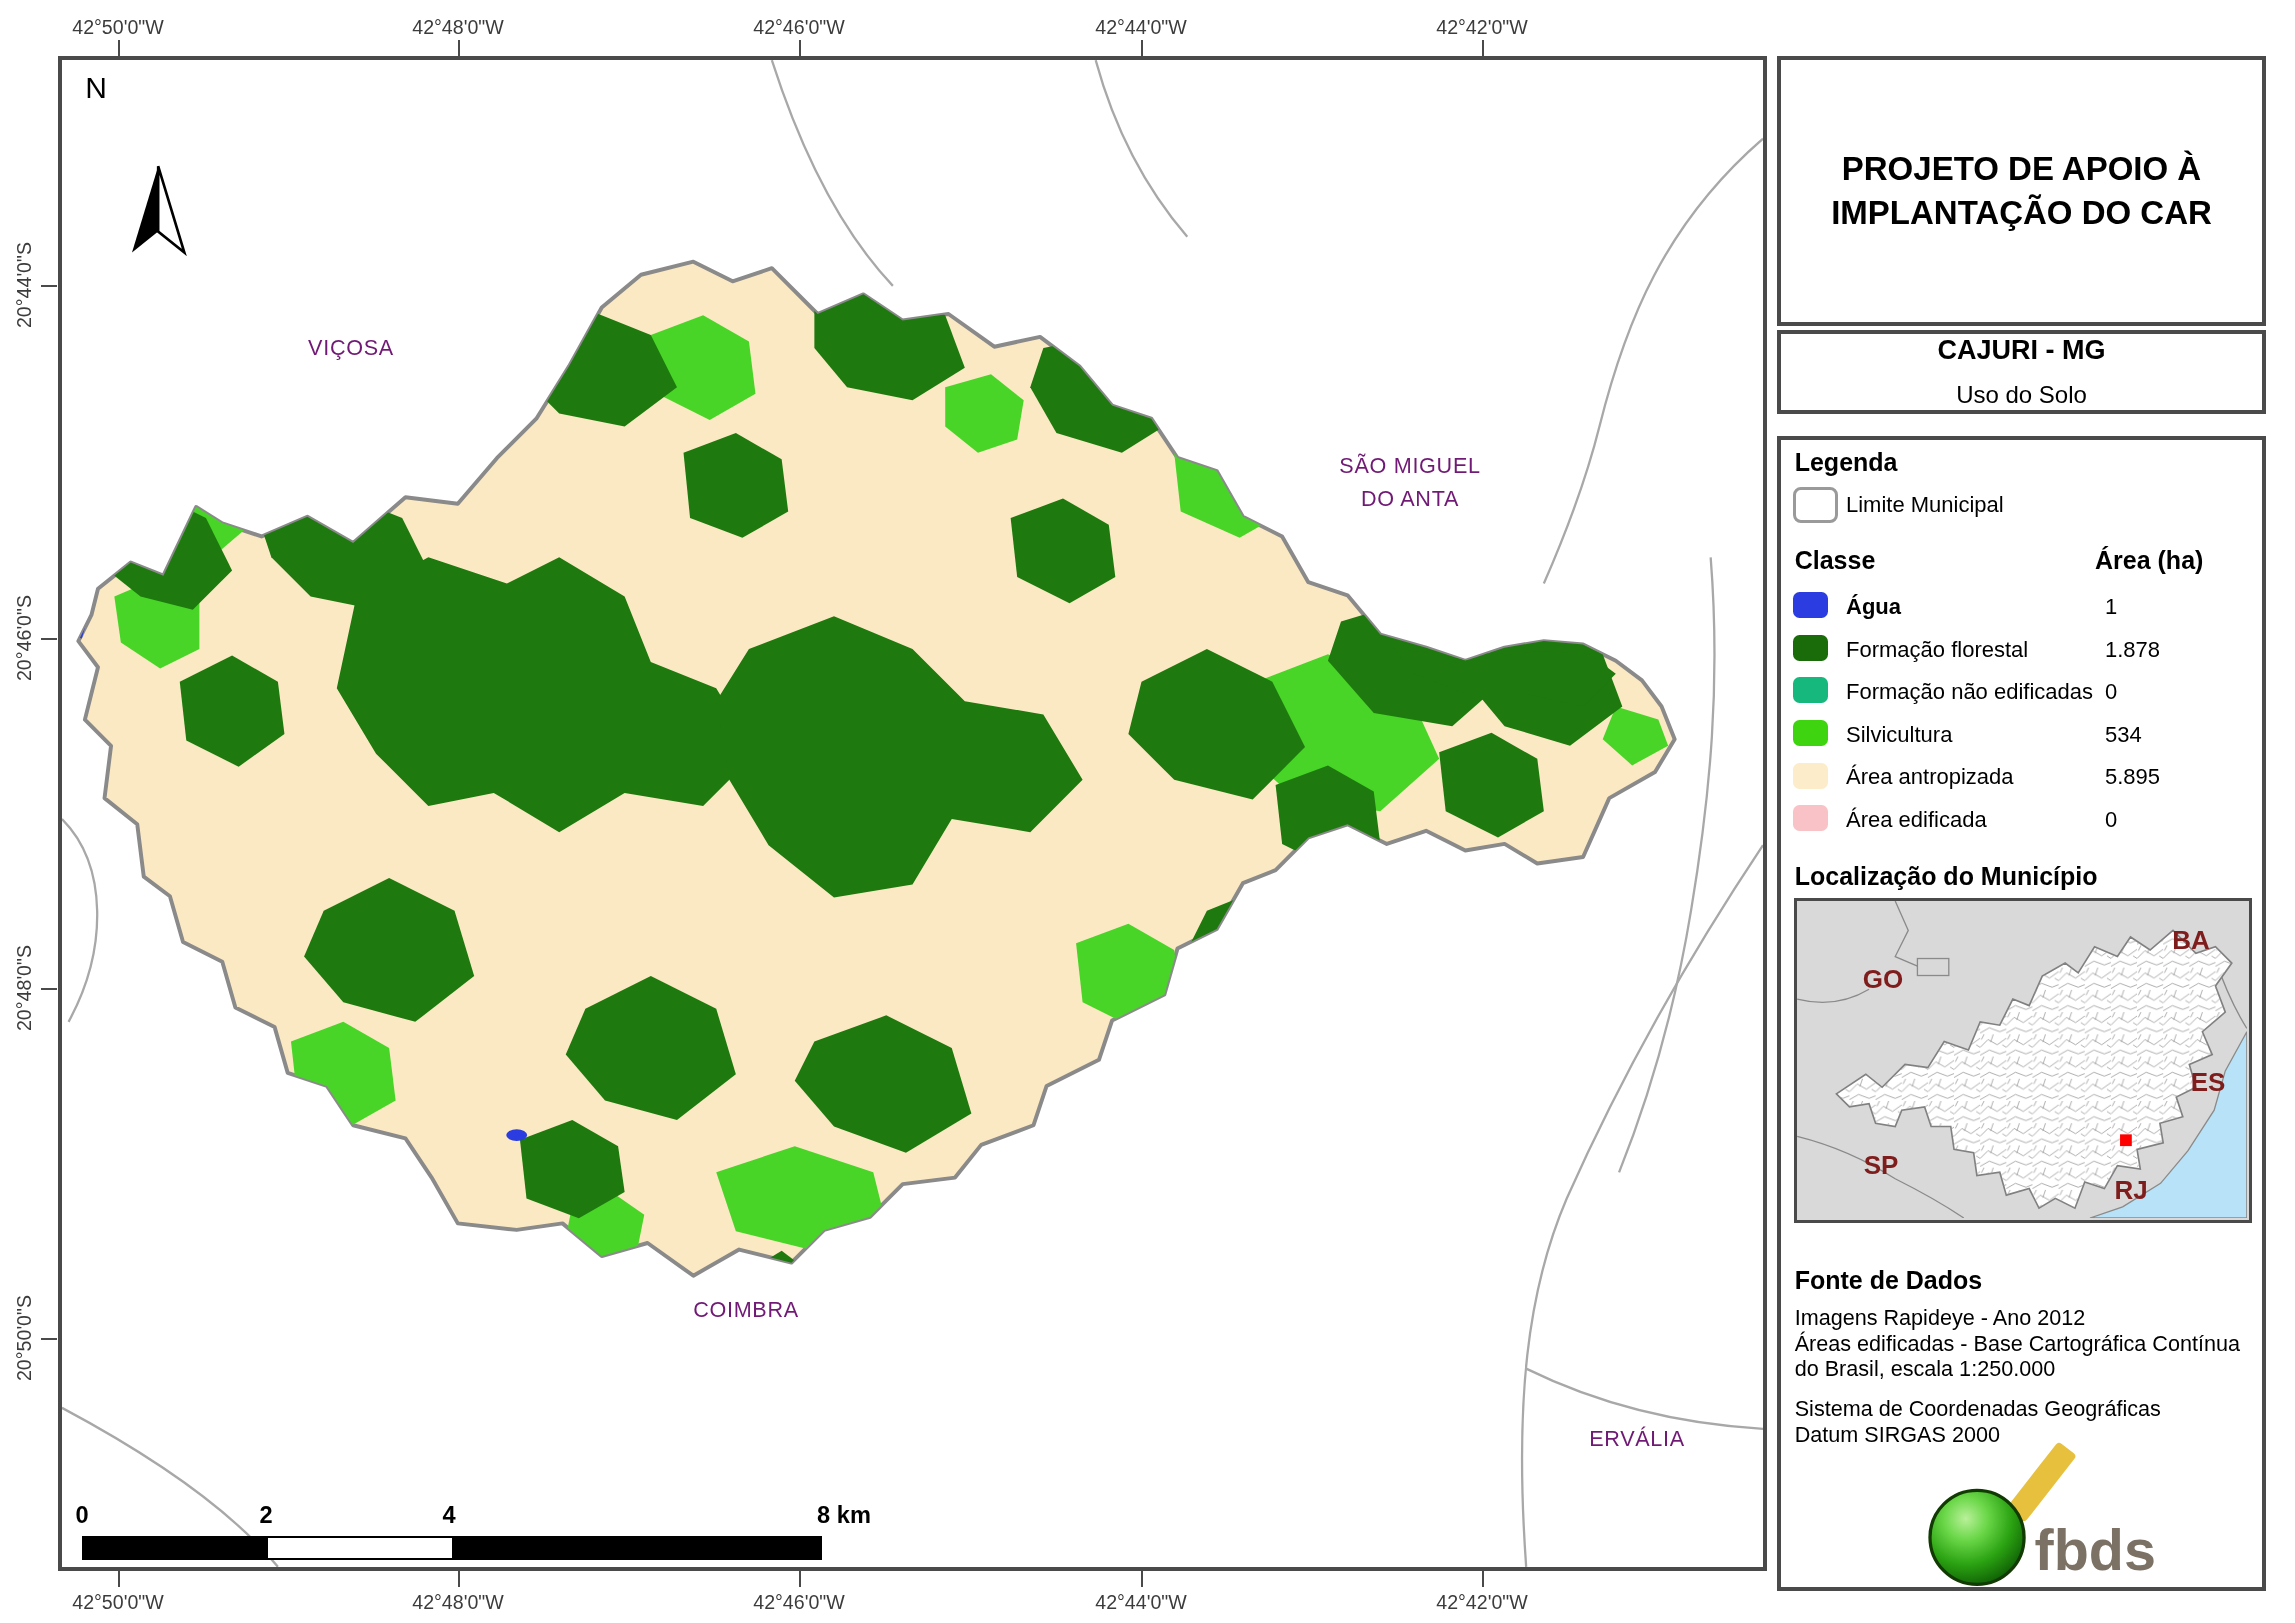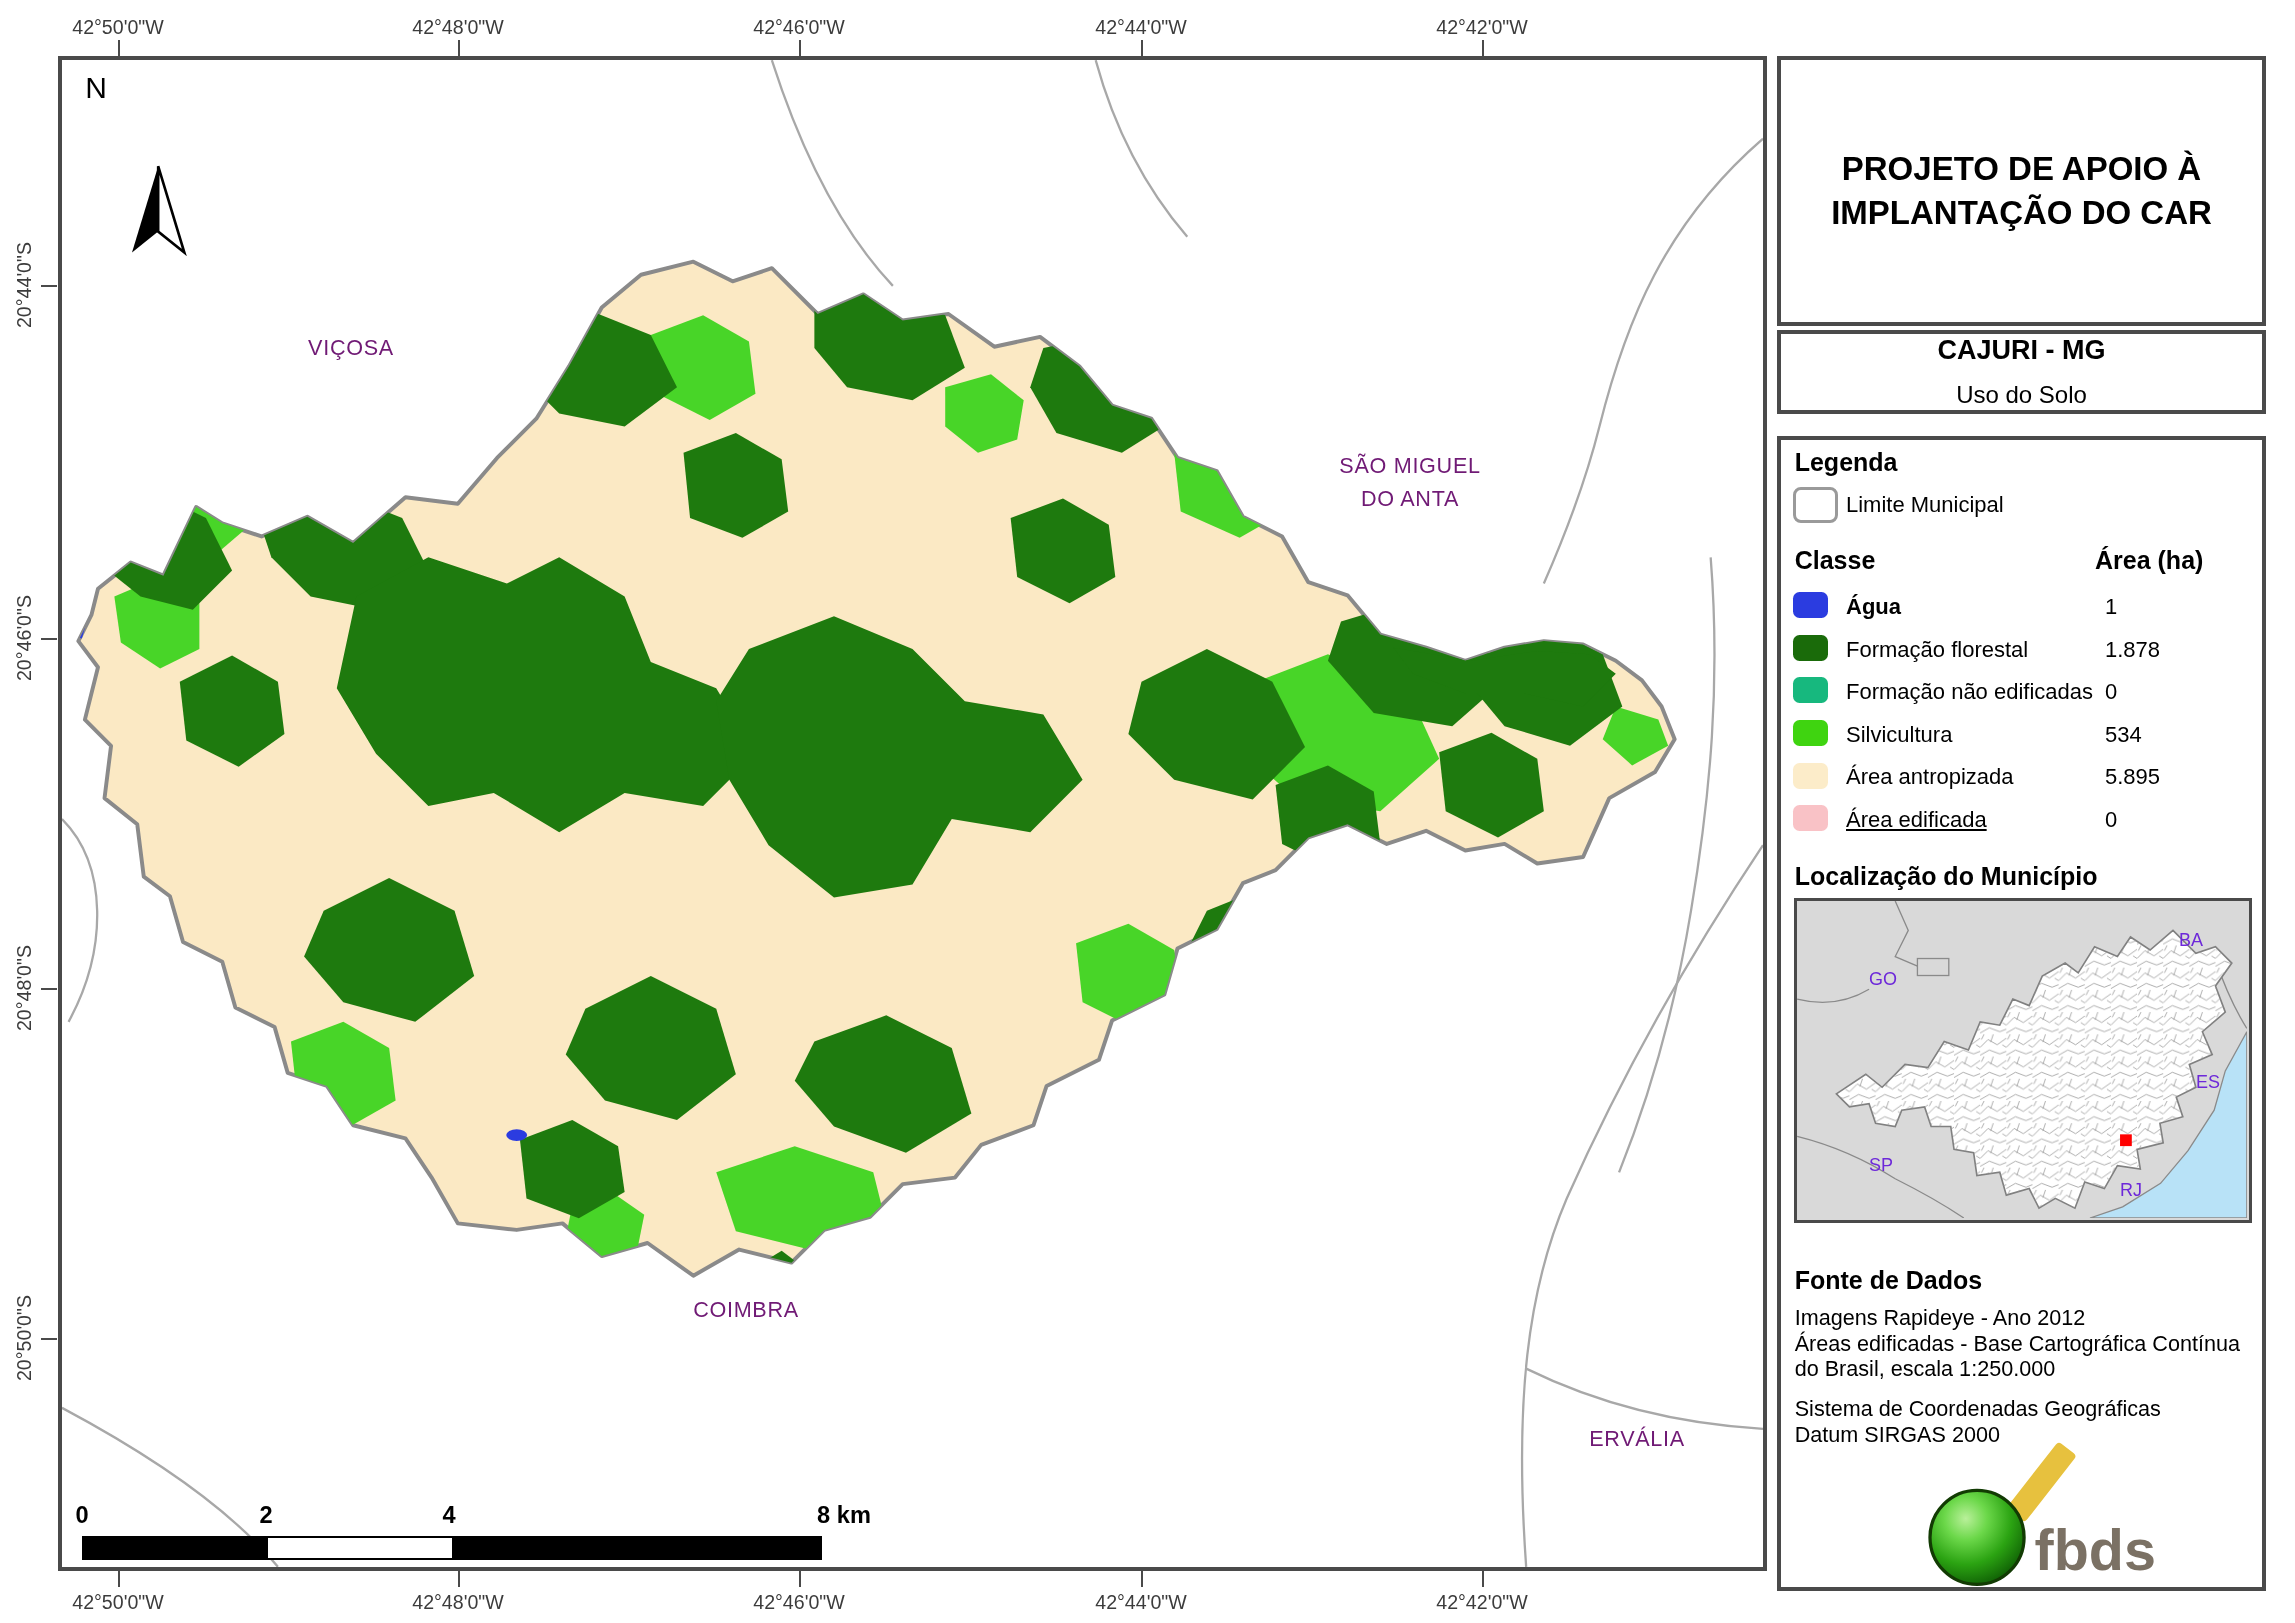--- a/index.html
+++ b/index.html
@@ -28,21 +28,21 @@
   .muni{font-size:27px;font-weight:bold;}
   .theme{font-size:24px;}
   .box-main{top:436px;height:1155px;}
   .h1{position:absolute;left:13.7px;font-size:25px;font-weight:bold;white-space:nowrap;}
   .swatch{position:absolute;border-radius:6.5px;}
   .ltxt{position:absolute;font-size:22px;white-space:nowrap;}
   .legend-row .swatch{left:11.8px;width:35px;height:26px;}
   .legend-row .ltxt{left:65px;}
   .legend-row .val{left:324px;}
   .inset{position:absolute;left:13px;top:458px;width:458px;height:325px;border:3.9px solid #4a4a4a;background:#d9d9d9;box-sizing:border-box;}
-  .state{position:absolute;font-size:18px;color:#6d28d9;transform:translate(-50%,-50%);}
+  .state{position:absolute;font-size:26px;color:#7f1d1d;transform:translate(-50%,-50%);font-weight:bold;}
   .src{position:absolute;left:13.7px;width:458px;font-size:21.6px;line-height:25.5px;}
   
   [data-interactable]{cursor:default;}
 </style>
 </head>
 <body>
 
 <div class="map-frame" data-interactable="false"></div>
 
 <svg class="map-svg" viewBox="0 0 2600 2303" data-interactable="false">
@@ -213,21 +213,21 @@
     <div class="ltxt" style="top:282px;" data-interactable="false">Silvicultura</div>
     <div class="ltxt val" style="top:282px;" data-interactable="false">534</div>
   </div>
   <div class="legend-row" data-interactable="false">
     <div class="swatch" style="top: 323px; background-color: rgb(252, 236, 201);" data-interactable="false"></div>
     <div class="ltxt" style="top:324px;" data-interactable="false">Área antropizada</div>
     <div class="ltxt val" style="top:324px;" data-interactable="false">5.895</div>
   </div>
   <div class="legend-row" data-interactable="false">
     <div class="swatch" style="top: 365px; background-color: rgb(249, 194, 198);" data-interactable="false"></div>
-    <div class="ltxt" style="top:367px;text-decoration:underline;" data-interactable="false">Área edificada</div>
+    <div class="ltxt" style="top:367px;" data-interactable="false">Área edificada</div>
     <div class="ltxt val" style="top:367px;" data-interactable="false">0</div>
   </div>
 
   <div class="h1" style="top:422px;" data-interactable="false">Localização do Município</div>
 
   <div class="inset" data-interactable="false">
     <svg width="450" height="317" viewBox="0 0 688 485" style="position:absolute;left:0;top:0;">
       <defs>
         <pattern id="cells" width="40" height="34" patternUnits="userSpaceOnUse">
           <g stroke="#9a9a9a" stroke-width="1.2" fill="none">

